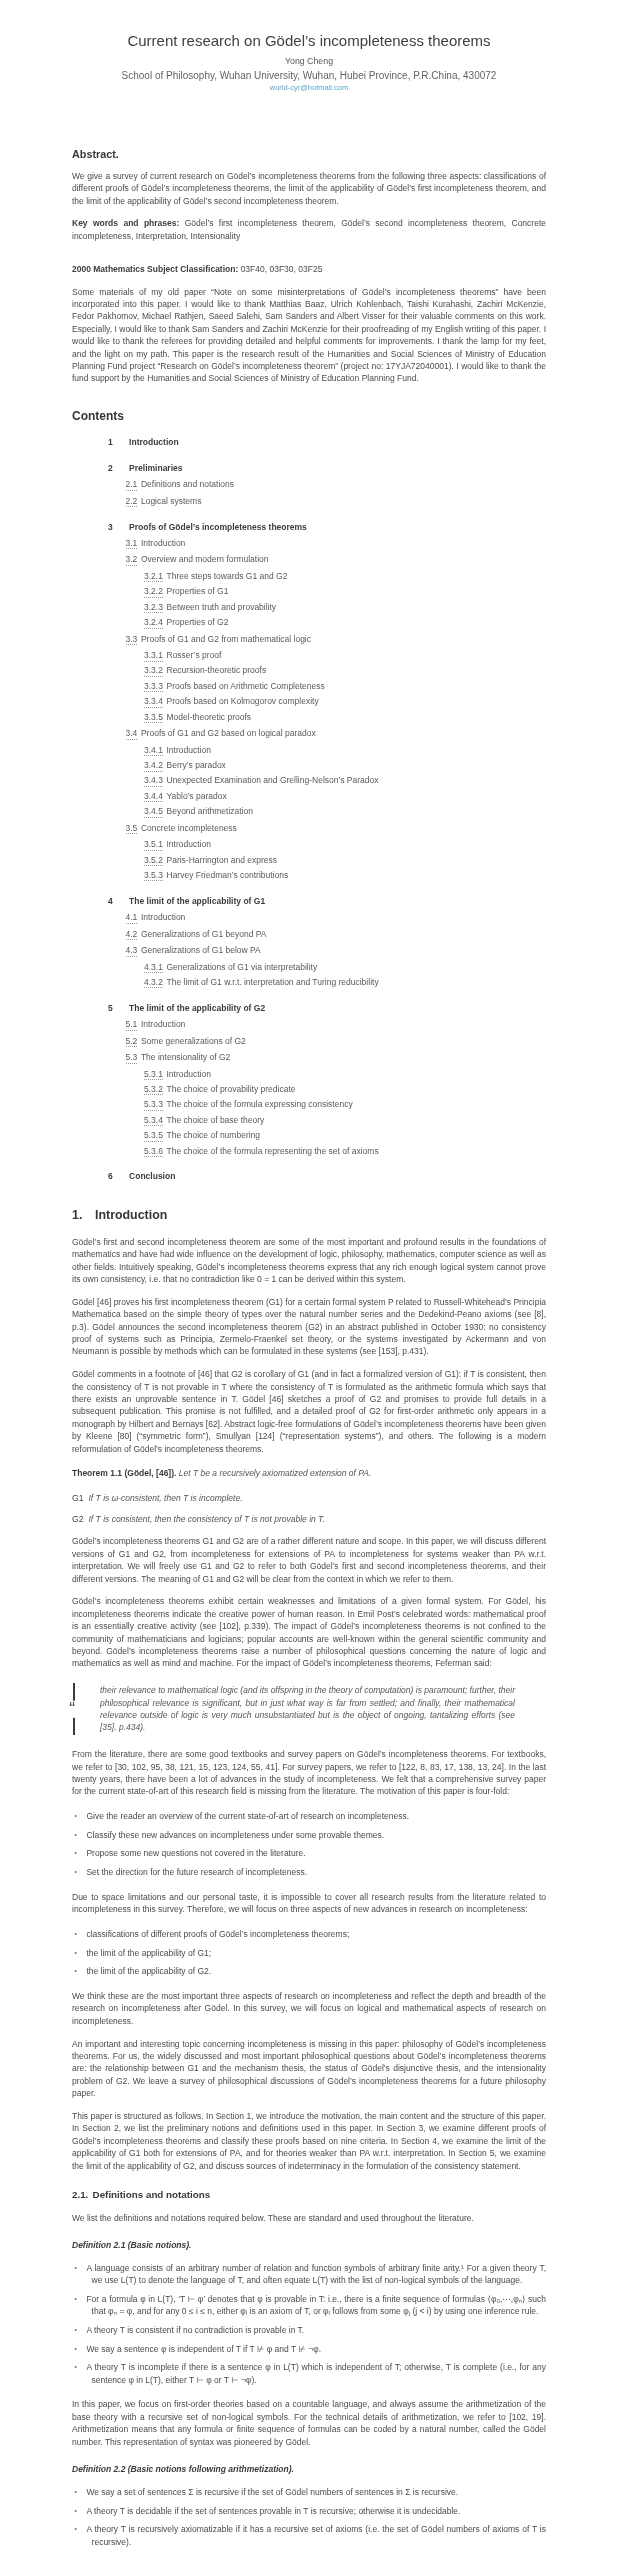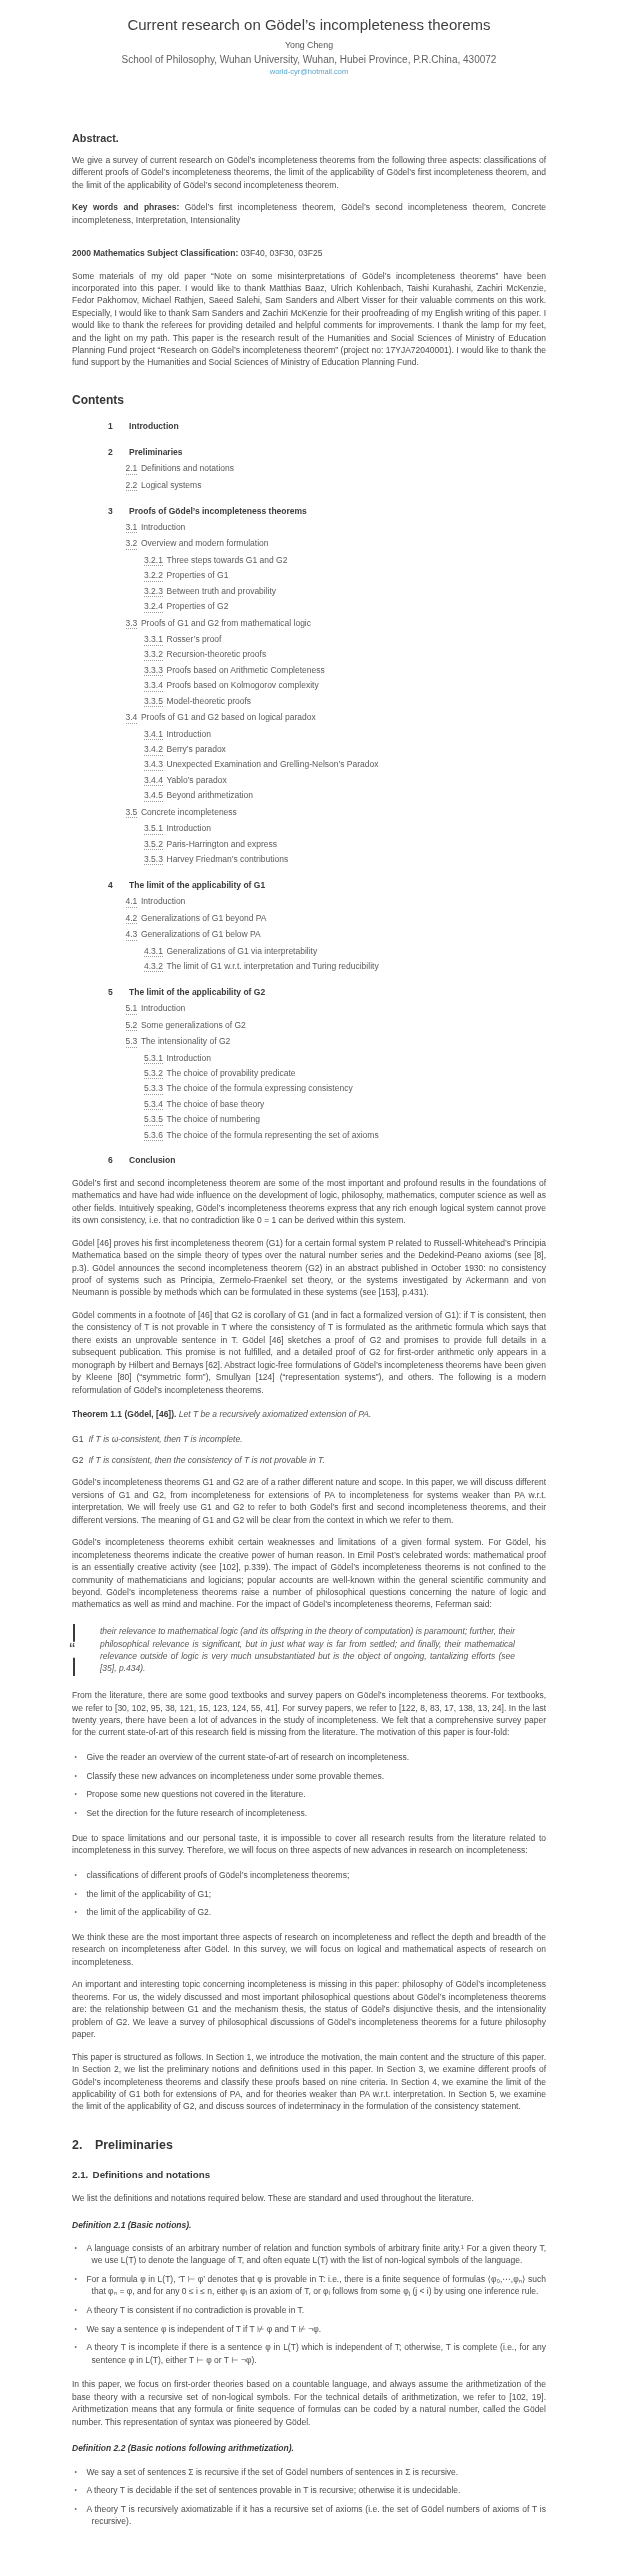--- a/index.html
+++ b/index.html
@@ -1,21 +1,21 @@
 <!DOCTYPE html>
 <html style="font-size:8.2px"><head>
 <meta charset="utf-8">
 <title>Paper</title>
 <style>
   html,body{margin:0;padding:0;background:#ffffff;}
   .page{width:618px;height:3091px;overflow:hidden;background:#fff;
         font-family:"Liberation Sans", sans-serif;color:#4b4b4b;}
   .col{width:474px;margin:0 auto;}
   
-  .title{margin:16px 0 0;text-align:center;font-size:15px;font-weight:500;color:#3f3f3f;}
+  .title{margin:32px 0 0;text-align:center;font-size:15px;font-weight:500;color:#3f3f3f;}
   .author{margin-top:7px;text-align:center;font-size:8.8px;color:#555;}
   .affil{margin-top:4.1px;text-align:center;font-size:10px;color:#636363;}
   .email{margin-top:1.5px;text-align:center;font-size:7.5px;}
   .email a{color:#58a6ca;text-decoration:none;}
   
   .abs-h{margin:56px 0 0;font-size:10.8px;font-weight:700;color:#383838;}
   .para{font-size:8.5px;line-height:12.4px;text-align:justify;margin:10.3px 0;}
   .rlabel{font-weight:700;color:#3d3d3d;}
   .msc{margin-top:20.6px;}
   
@@ -153,20 +153,21 @@
       <div class="toc-row lvl3"><span class="toc-num u">5.3.4</span><span class="toc-label">The choice of base theory</span></div>
 
       <div class="toc-row lvl3"><span class="toc-num u">5.3.5</span><span class="toc-label">The choice of numbering</span></div>
 
       <div class="toc-row lvl3"><span class="toc-num u">5.3.6</span><span class="toc-label">The choice of the formula representing the set of axioms</span></div>
 
       <div class="toc-row lvl1"><span class="toc-num">6</span><span class="toc-label">Conclusion</span></div>
     </div>
 
     <div id="article-flow">
+      <h2 class="h2"><span class="h2num">1.</span><span>Introduction</span></h2>
 
       <p class="para">Gödel’s first and second incompleteness theorem are some of the most important and profound results in the foundations of mathematics and have had wide influence on the development of logic, philosophy, mathematics, computer science as well as other fields. Intuitively speaking, Gödel’s incompleteness theorems express that any rich enough logical system cannot prove its own consistency, i.e.  that no contradiction like 0 = 1 can be derived within this system.</p>
 
       <p class="para">Gödel [46] proves his first incompleteness theorem (G1) for a certain formal system P related to Russell-Whitehead’s Principia Mathematica based on the simple theory of types over the natural number series and the Dedekind-Peano axioms (see [8], p.3). Gödel announces the second incompleteness theorem (G2) in an abstract published in October 1930: no consistency proof of systems such as Principia, Zermelo-Fraenkel set theory, or the systems investigated by Ackermann and von Neumann is possible by methods which can be formulated in these systems (see [153], p.431).</p>
 
       <p class="para">Gödel comments in a footnote of [46] that G2 is corollary of G1 (and in fact a formalized version of G1): if T is consistent, then the consistency of T is not provable in T where the consistency of T is formulated as the arithmetic formula which says that there exists an unprovable sentence in T. Gödel [46] sketches a proof of G2 and promises to provide full details in a subsequent publication. This promise is not fulfilled, and a detailed proof of G2 for first-order arithmetic only appears in a monograph by Hilbert and Bernays [62]. Abstract logic-free formulations of Gödel’s incompleteness theorems have been given by Kleene [80] (“symmetric form”), Smullyan [124] (“representation systems”), and others. The following is a modern reformulation of Gödel’s incompleteness theorems.</p>
 
       <p class="theorem"><span class="thm-label">Theorem 1.1 (Gödel, [46]).</span><span class="thm-text"> Let T be a recursively axiomatized extension of PA.</span></p>
 
       <p class="gitem"><span class="g-label">G1</span><span class="thm-text">If T is ω-consistent, then T is incomplete.</span></p>
@@ -226,21 +227,20 @@
             <span class="li-text">the limit of the applicability of G2.</span>
           </div>
         </div>
 
       <p class="para">We think these are the most important three aspects of research on incompleteness and reflect the depth and breadth of the research on incompleteness after Gödel. In this survey, we will focus on logical and mathematical aspects of research on incompleteness.</p>
 
       <p class="para">An important and interesting topic concerning incompleteness is missing in this paper: philosophy of Gödel’s incompleteness theorems. For us, the widely discussed and most important philosophical questions about Gödel’s incompleteness theorems are: the relationship between G1 and the mechanism thesis, the status of Gödel’s disjunctive thesis, and the intensionality problem of G2. We leave a survey of philosophical discussions of Gödel’s incompleteness theorems for a future philosophy paper.</p>
 
       <p class="para">This paper is structured as follows. In Section 1, we introduce the motivation, the main content and the structure of this paper. In Section 2, we list the preliminary notions and definitions used in this paper. In Section 3, we examine different proofs of Gödel’s incompleteness theorems and classify these proofs based on nine criteria. In Section 4, we examine the limit of the applicability of G1 both for extensions of PA, and for theories weaker than PA w.r.t.  interpretation. In Section 5, we examine the limit of the applicability of G2, and discuss sources of indeterminacy in the formulation of the consistency statement.</p>
 
-      <h2 class="h2"><span class="h2num">2.</span><span>Preliminaries</span></h2>
 
       <h3 class="h3"><span class="h3num">2.1.</span><span>Definitions and notations</span></h3>
 
       <p class="para">We list the definitions and notations required below. These are standard and used throughout the literature.</p>
 
       <p class="deflabel">Definition 2.1 (Basic notions).</p>
 
       <div class="ul">
 
           <div class="li">

